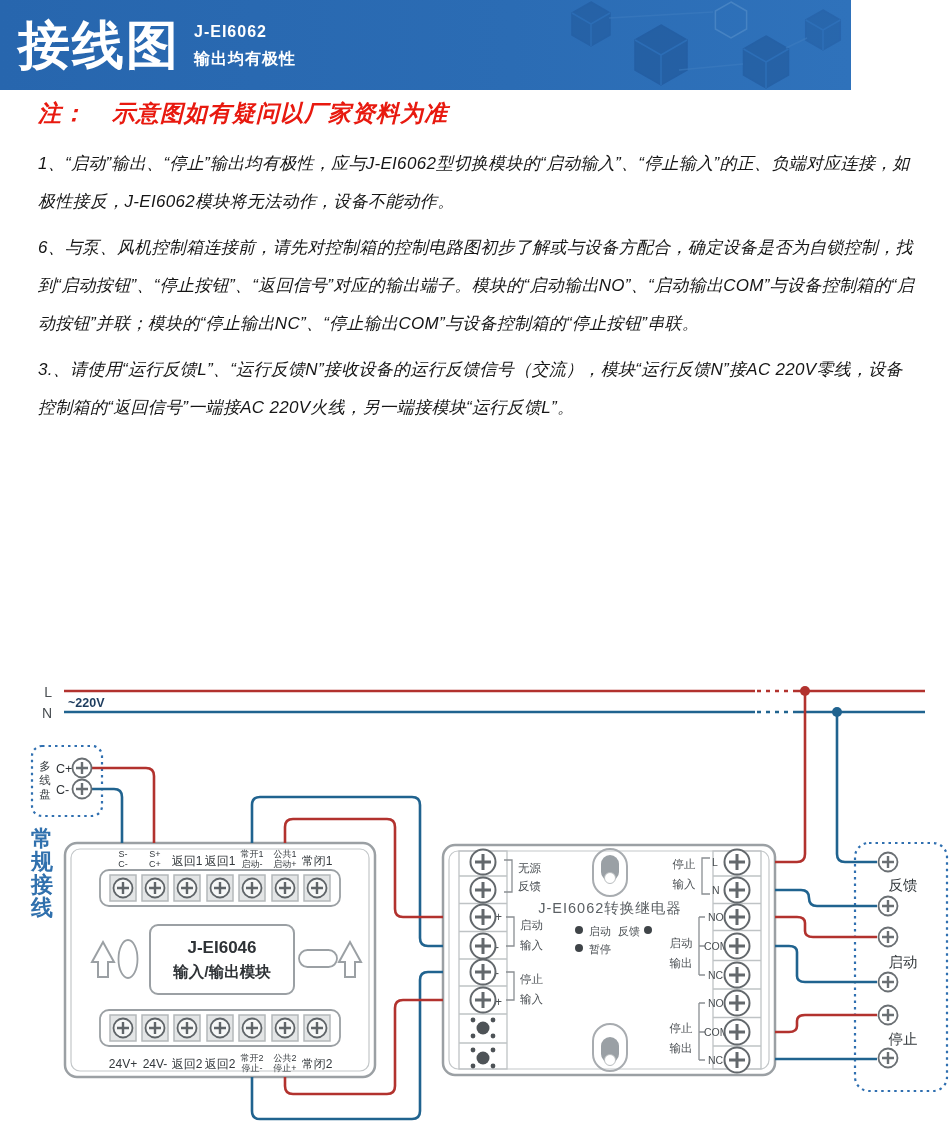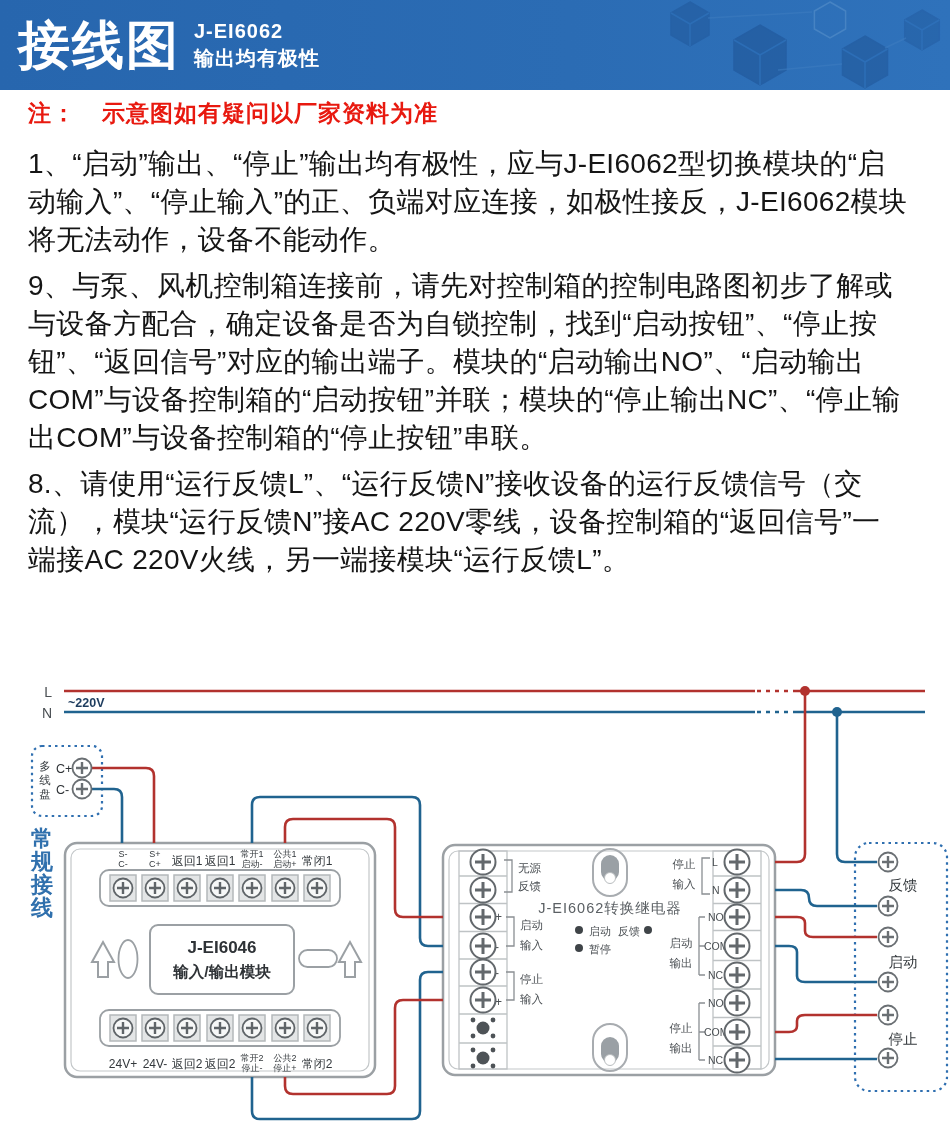--- a/index.html
+++ b/index.html
@@ -2,38 +2,38 @@
 <html><head>
 <meta charset="utf-8">
 <style>
   html,body{margin:0;padding:0;}
   body{
     width:950px;height:1147px;position:relative;background:#ffffff;
     font-family:"Liberation Sans","DejaVu Sans",sans-serif;overflow:hidden;
   }
   
   .banner{
-    position:absolute;left:0;top:0;width:950px;height:90px;
+    position:absolute;left:0;top:0;width:851px;height:90px;
     background:linear-gradient(90deg,#2766ae 0%,#2b6cb4 60%,#2f72bb 100%);
     color:#fff;display:flex;align-items:center;
   }
   .banner-title{
     font-size:52px;font-weight:700;letter-spacing:2px;margin-left:18px;line-height:90px;
   }
   .banner-sub{
     margin-left:14px;display:flex;flex-direction:column;justify-content:center;
-    font-size:20px;font-weight:600;line-height:27px;letter-spacing:1px;
+    font-size:16px;font-weight:600;line-height:27px;letter-spacing:1px;
   }
   .banner-deco{position:absolute;right:0;top:0;width:320px;height:90px;}
   
-  .textblock{position:absolute;left:28px;top:98px;width:880px;}
+  .textblock{position:absolute;left:38px;top:98px;width:880px;font-style:italic;}
   .note{font-size:23px;font-weight:700;color:#e8190f;margin-bottom:16px;letter-spacing:1px;}
   .note .note-gap{display:inline-block;width:26px;}
   .para{
-    font-size:28px;line-height:38px;color:#151515;margin:0 0 8px 0;
+    font-size:17px;line-height:38px;color:#151515;margin:0 0 8px 0;
     letter-spacing:0.3px;text-align:left;font-weight:500;
   }
   
   .diagram{position:absolute;left:0;top:670px;width:950px;height:477px;}
   svg text{font-family:"Liberation Sans","DejaVu Sans",sans-serif;}
 </style>
 </head>
 <body>
 
 <div class="banner">
@@ -66,22 +66,22 @@
       <path d="M78,18 L182,12 M148,70 L212,64 M255,48 L276,38" stroke="#4a85c4" fill="none" opacity="0.6"></path>
     </g>
   </svg>
 </div>
 
 <div class="textblock">
   <div class="note">
     <span>注：</span><span class="note-gap"></span><span>示意图如有疑问以厂家资料为准</span>
   </div>
   <p class="para">1、“启动”输出、“停止”输出均有极性，应与J-EI6062型切换模块的“启动输入”、“停止输入”的正、负端对应连接，如极性接反，J-EI6062模块将无法动作，设备不能动作。</p>
-  <p class="para">9、与泵、风机控制箱连接前，请先对控制箱的控制电路图初步了解或与设备方配合，确定设备是否为自锁控制，找到“启动按钮”、“停止按钮”、“返回信号”对应的输出端子。模块的“启动输出NO”、“启动输出COM”与设备控制箱的“启动按钮”并联；模块的“停止输出NC”、“停止输出COM”与设备控制箱的“停止按钮”串联。</p>
-  <p class="para">8.、请使用“运行反馈L”、“运行反馈N”接收设备的运行反馈信号（交流），模块“运行反馈N”接AC 220V零线，设备控制箱的“返回信号”一端接AC 220V火线，另一端接模块“运行反馈L”。</p>
+  <p class="para">6、与泵、风机控制箱连接前，请先对控制箱的控制电路图初步了解或与设备方配合，确定设备是否为自锁控制，找到“启动按钮”、“停止按钮”、“返回信号”对应的输出端子。模块的“启动输出NO”、“启动输出COM”与设备控制箱的“启动按钮”并联；模块的“停止输出NC”、“停止输出COM”与设备控制箱的“停止按钮”串联。</p>
+  <p class="para">3.、请使用“运行反馈L”、“运行反馈N”接收设备的运行反馈信号（交流），模块“运行反馈N”接AC 220V零线，设备控制箱的“返回信号”一端接AC 220V火线，另一端接模块“运行反馈L”。</p>
 </div>
 
 <svg class="diagram" viewBox="0 670 950 477">
   <defs>
     <g id="screw-sm">
       <circle r="9.5" fill="#ffffff" stroke="#6a6f73" stroke-width="1.8"></circle>
       <path d="M-6 0H6 M0 -6V6" stroke="#6a6f73" stroke-width="2.4"></path>
     </g>
     <g id="screw-md">
       <circle r="12.5" fill="#ffffff" stroke="#63686c" stroke-width="2"></circle>

